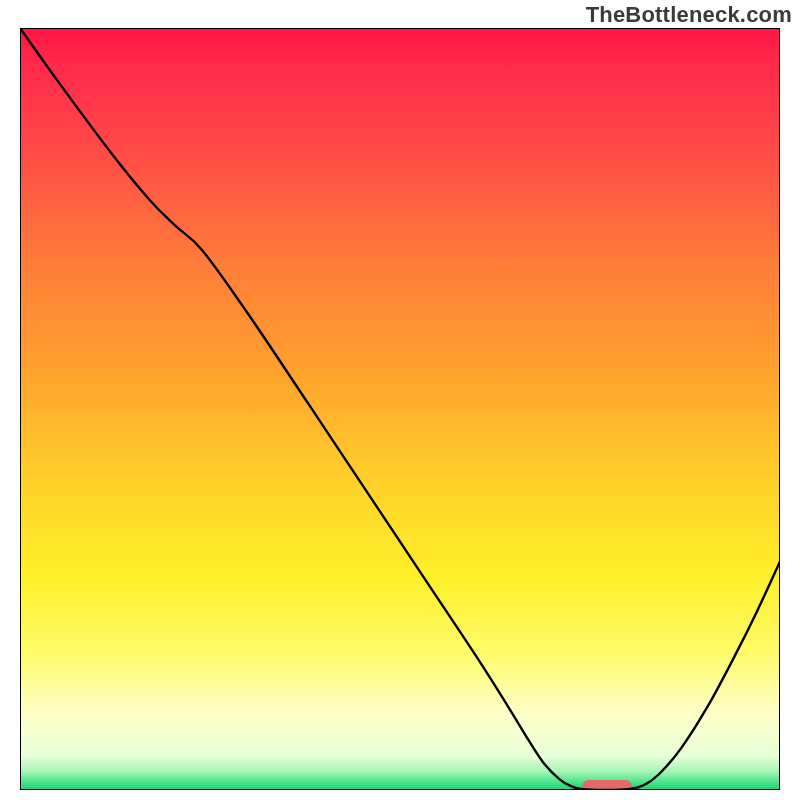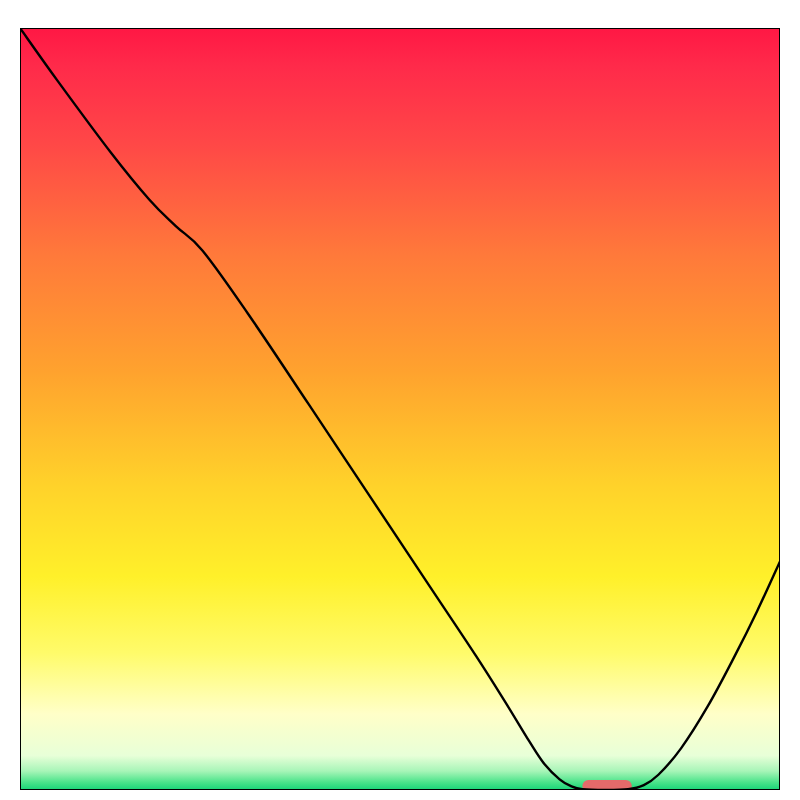--- a/index.html
+++ b/index.html
@@ -34,20 +34,21 @@
   }
   .plot-area svg {
     display: block;
   }
 </style>
 </head>
 <body>
 
 <div class="chart-wrap">
 
+  <div class="watermark">TheBottleneck.com</div>
 
   <div class="plot-area">
     <svg id="plot-svg" width="760" height="762" viewBox="0 0 760 762">
       <defs>
         <linearGradient id="bg-grad" x1="0" y1="0" x2="0" y2="1">
             <stop offset="0%" stop-color="#ff1744"></stop>
             <stop offset="5%" stop-color="#ff2a4a"></stop>
             <stop offset="15%" stop-color="#ff4747"></stop>
             <stop offset="30%" stop-color="#ff7a3a"></stop>
             <stop offset="45%" stop-color="#ffa22e"></stop>

